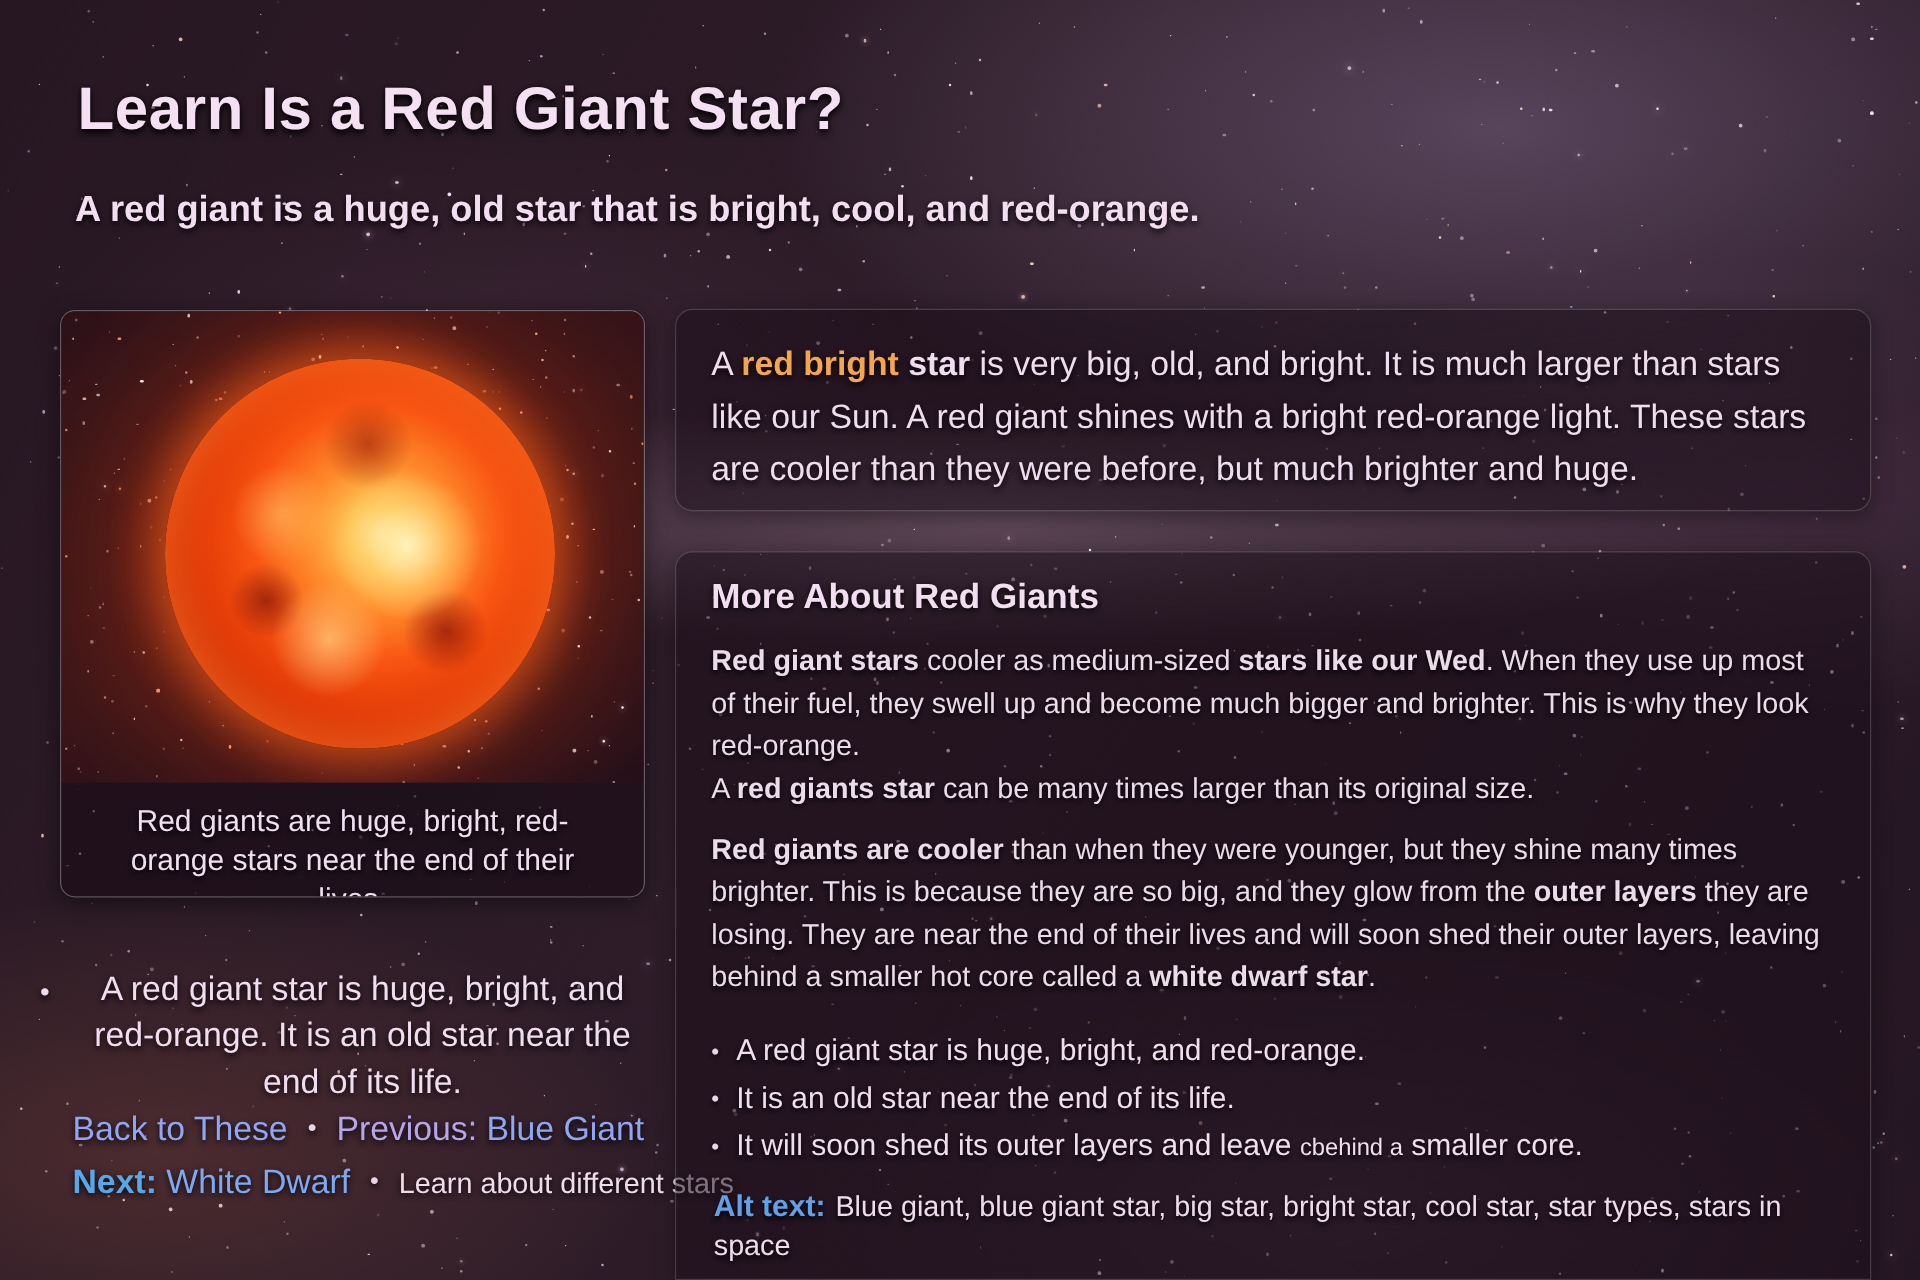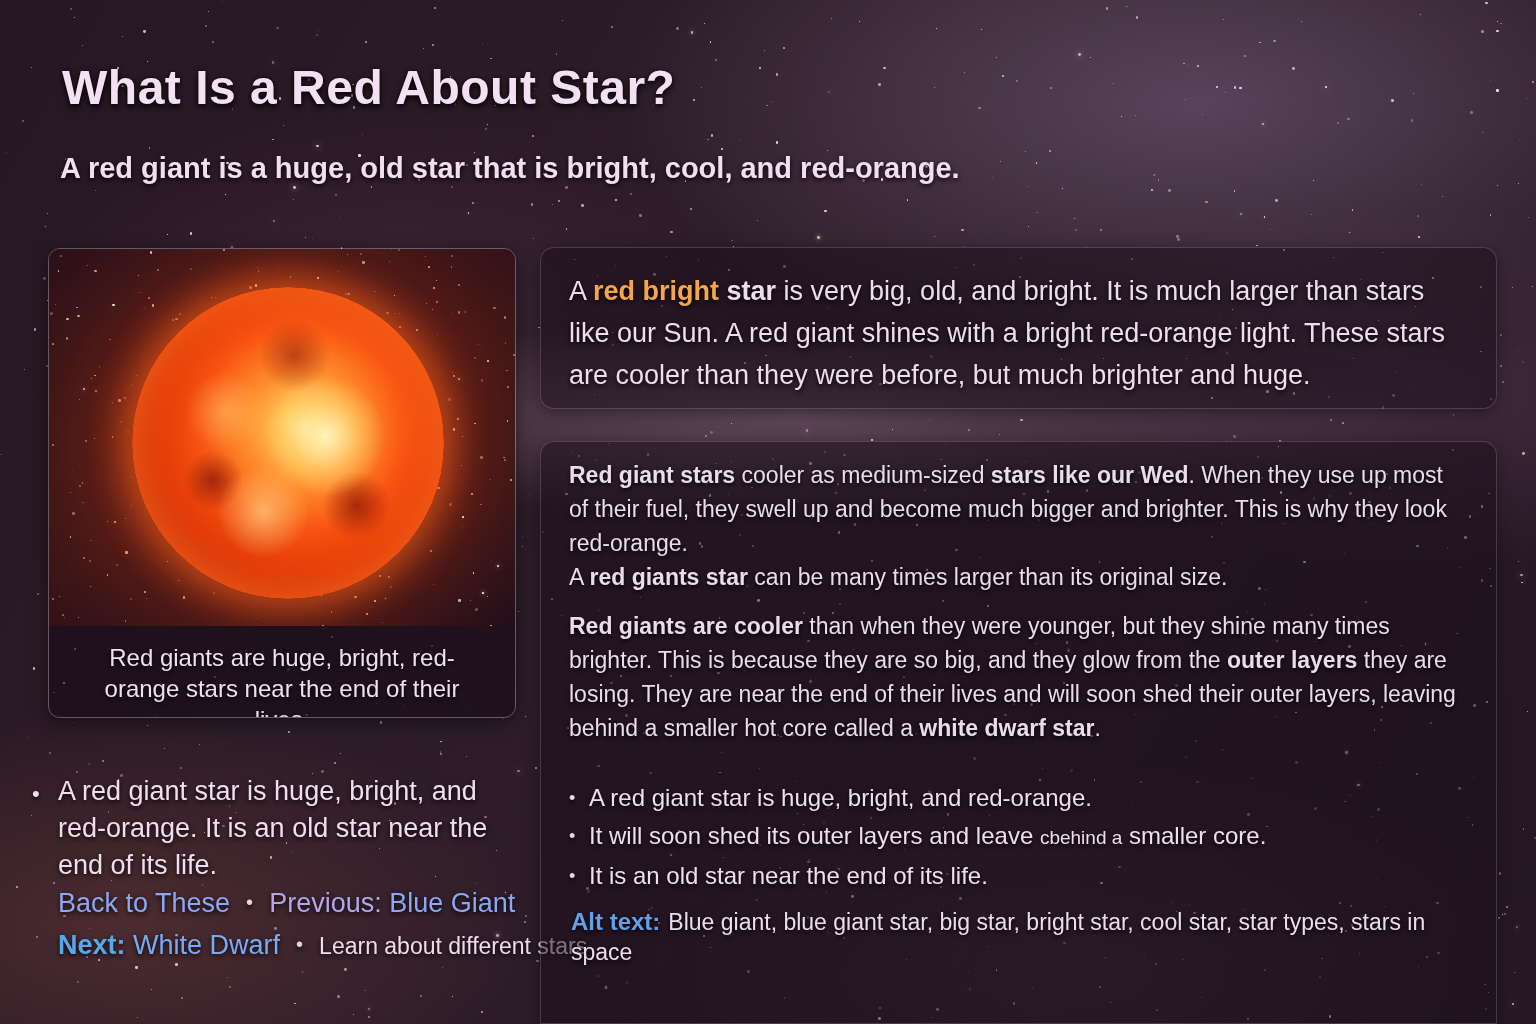--- a/index.html
+++ b/index.html
@@ -71,21 +71,21 @@
     text-shadow:0 2px 4px rgba(0,0,0,0.9);
   }
 
   
   .left-bullet{
     position:absolute; left:32px; top:773px; width:490px;
     font-size:27px; line-height:37px; color:#f0ddef;
     text-shadow:0 2px 5px rgba(0,0,0,0.9);
   }
   .left-bullet .dot{ position:absolute; left:0; top:2px; font-size:22px; }
-  .left-bullet .body{ display:block; padding-left:26px; }
+  .left-bullet .body{ display:block; padding-left:26px;text-align:center; }
   .link-row{ position:absolute; left:58px; font-size:27px; text-shadow:0 2px 5px rgba(0,0,0,0.9); white-space:nowrap; }
   .row1{ top:888px; } .row2{ top:930px; }
   .lnk{ cursor:pointer; }
   .lnk-back{ color:#8ea6f4; }
   .lnk-prev-label{ color:#b4a5ec; }
   .lnk-prev{ color:#8ea6f4; }
   .lnk-next-label{ color:#56a8ea; font-weight:bold; }
   .lnk-next{ color:#7ca9f3; }
   .sep{ color:#e8d5e8; font-size:20px; margin:0 16px; vertical-align:3px; }
   .learn{ color:#eedceb; font-size:23px; }
@@ -108,21 +108,21 @@
   .more-heading{
     font-size:28px; font-weight:bold; color:#f3def1; margin:3px 0 18px 0;
     text-shadow:0 2px 5px rgba(0,0,0,0.9);
   }
   .more-para{
     font-size:23px; line-height:34px; color:#ecdbe9; margin-bottom:15px;
     text-shadow:0 2px 4px rgba(0,0,0,0.9);
   }
   .more-para .b{ font-weight:bold; }
 
-  .more-bullets{ list-style:none; margin:34px 0 10px 0; }
+  .more-bullets{ list-style:none; margin:24px 0 10px 0; }
   .more-bullets li{
     position:relative; padding-left:20px; font-size:24px; line-height:38px; color:#f0ddee;
     text-shadow:0 2px 4px rgba(0,0,0,0.9);
   }
   .more-bullets li::before{ content:"•"; position:absolute; left:0; top:0; font-size:18px; line-height:38px; color:#e8d5e8; }
   .more-bullets .small{ font-size:19px; }
 
   .meta-line{ font-size:23px; line-height:30px; color:#eedceb; margin:12px 0 0 2px; text-shadow:0 2px 4px rgba(0,0,0,0.9); }
   .meta-line .label{ font-size:24px; font-weight:bold; color:#62a0e8; margin-right:8px; }
 </style>
@@ -1025,21 +1025,21 @@
     <i style="left: 67.2001%; top: 96.514%; height: 0.9px; width: 0.9px; background: rgb(201, 166, 201); opacity: 0.94;"></i>
     <i style="left: 88.5266%; top: 27.2124%; height: 1.8px; width: 1.8px; background: rgb(201, 166, 201); opacity: 0.48;"></i>
     <i style="left: 57.2024%; top: 98.3053%; height: 2.5px; width: 2.5px; background: rgb(216, 196, 224); opacity: 0.7;"></i>
     <i style="left: 86.0082%; top: 64.3946%; height: 1px; width: 1px; background: rgb(255, 255, 255); opacity: 0.9;"></i>
     <i style="left: 85.5619%; top: 78.8214%; height: 2.7px; width: 2.7px; background: rgb(201, 166, 201); opacity: 0.48;"></i>
     <i style="left: 77.2689%; top: 81.7615%; height: 1.7px; width: 1.7px; background: rgb(216, 196, 224); opacity: 0.94;"></i>
     <i style="left: 42.6442%; top: 36.0813%; height: 2.1px; width: 2.1px; background: rgb(239, 226, 242); opacity: 0.58;"></i>
     <i style="left: 76.2994%; top: 88.0917%; height: 1.3px; width: 1.3px; background: rgb(255, 255, 255); opacity: 0.68; box-shadow: rgb(255, 255, 255) 0px 0px 4px;"></i>
   </div>
 
-<h1 class="page-title txtshadow">What Is a Red About Star?</h1>
+<h1 class="page-title txtshadow">Learn Is a Red Giant Star?</h1>
 <h2 class="page-subtitle">A red giant is a huge, old star that is bright, cool, and red-orange.</h2>
 
 <figure class="figure-card">
   <div class="star-photo">
     <div class="photo-stars" id="photo-stars">
         <i style="left: 6.19583%; top: 97.6908%; height: 0.5px; width: 0.5px; background: rgb(240, 192, 168); opacity: 0.64;"></i>
         <i style="left: 23.9925%; top: 55.3326%; height: 1.5px; width: 1.5px; background: rgb(240, 192, 168); opacity: 0.44;"></i>
         <i style="left: 51.8403%; top: 19.7137%; height: 2.2px; width: 2.2px; background: rgb(255, 154, 102); opacity: 0.47;"></i>
         <i style="left: 97.7946%; top: 24.7534%; height: 1.2px; width: 1.2px; background: rgb(255, 176, 128); opacity: 0.39;"></i>
         <i style="left: 29.0951%; top: 54.7901%; height: 0.8px; width: 0.8px; background: rgb(240, 192, 168); opacity: 0.31; box-shadow: rgb(240, 192, 168) 0px 0px 5px;"></i>
@@ -1374,23 +1374,24 @@
 </nav>
 <nav class="link-row row2">
   <span class="lnk-next-label">Next</span><span class="lnk-next-label">:</span> <a class="lnk lnk-next">White Dwarf</a><span class="sep">•</span><span class="learn">Learn about different stars</span>
 </nav>
 
 <section class="panel panel-intro">
   <p class="intro-text"><span>A </span><span class="b c-orange">red bright</span><span class="b"> star</span><span> is very big, old, and bright. It is much larger than stars like our Sun. A red giant shines with a bright red-orange light. These stars are cooler than they were before, but much brighter and huge.</span></p>
 </section>
 
 <section class="panel panel-more">
+  <h3 class="more-heading">More About Red Giants</h3>
   <p class="more-para"><span class="b">Red giant stars</span><span> cooler as medium-sized </span><span class="b">stars like our Wed</span><span>. When they use up most of their fuel, they swell up and become much bigger and brighter. This is why they look red-orange.</span><br><span>A </span><span class="b">red giants star</span><span> can be many times larger than its original size.</span></p>
   <p class="more-para"><span class="b">Red giants are cooler</span><span> than when they were younger, but they shine many times brighter. This is because they are so big, and they glow from the </span><span class="b">outer layers</span><span> they are losing. They are near the end of their lives and will soon shed their outer layers, leaving behind a smaller hot core called a </span><span class="b">white dwarf star</span><span>.</span></p>
   <ul class="more-bullets">
     <li><span>A red giant star is huge, bright, and red-orange.</span></li>
+    <li><span>It is an old star near the end of its life.</span></li>
     <li><span>It will soon shed its outer layers and leave </span><span class="small">cbehind a</span><span> smaller core.</span></li>
-    <li><span>It is an old star near the end of its life.</span></li>
   </ul>
   <p class="meta-line">
     <span class="label">Alt text:</span><span>Blue giant, blue giant star, big star, bright star, cool star, star types, stars in space</span>
   </p>
 </section>
 
 </body></html>

